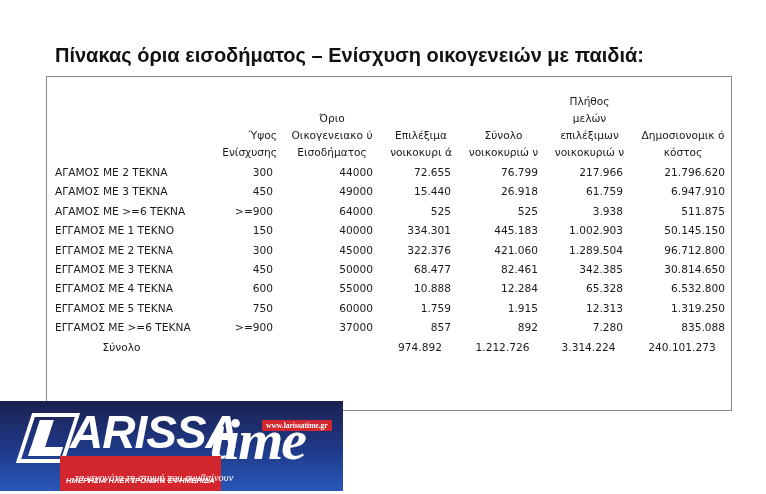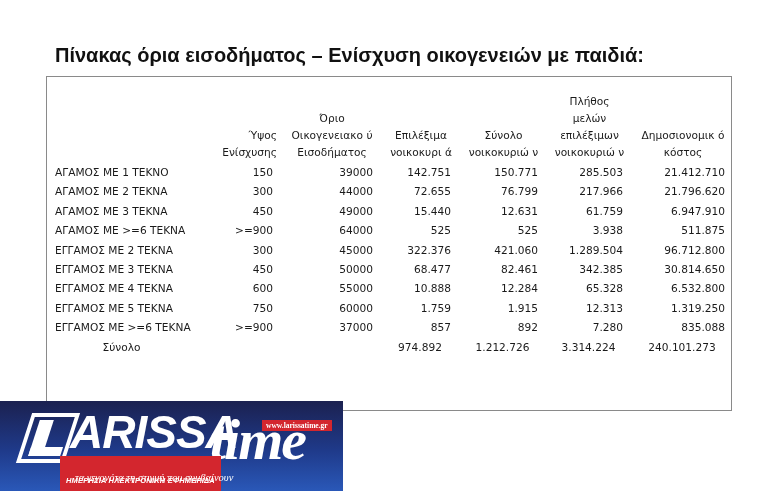--- a/index.html
+++ b/index.html
@@ -91,54 +91,54 @@
         <th class="r">Ύψος Ενίσχυσης</th>
         <th>Όριο Οικογενειακο ύ Εισοδήματος</th>
         <th>Επιλέξιμα νοικοκυρι ά</th>
         <th>Σύνολο νοικοκυριώ ν</th>
         <th>Πλήθος μελών επιλέξιμων νοικοκυριώ ν</th>
         <th>Δημοσιονομικ ό κόστος</th>
       </tr>
     </thead>
     <tbody id="tbody">
         <tr>
-          <td class="lbl">ΑΓΑΜΟΣ ΜΕ 1 ΤΕΚΝΟ</td>
-          <td>150</td>
-          <td>39000</td>
-          <td>142.751</td>
-          <td>150.771</td>
-          <td>285.503</td>
-          <td>21.412.710</td>
-        </tr>
-        <tr>
           <td class="lbl">ΑΓΑΜΟΣ ΜΕ 2 ΤΕΚΝΑ</td>
           <td>300</td>
           <td>44000</td>
           <td>72.655</td>
           <td>76.799</td>
           <td>217.966</td>
           <td>21.796.620</td>
         </tr>
         <tr>
           <td class="lbl">ΑΓΑΜΟΣ ΜΕ 3 ΤΕΚΝΑ</td>
           <td>450</td>
           <td>49000</td>
           <td>15.440</td>
-          <td>12.631</td>
+          <td>26.918</td>
           <td>61.759</td>
           <td>6.947.910</td>
         </tr>
         <tr>
           <td class="lbl">ΑΓΑΜΟΣ ΜΕ &gt;=6 ΤΕΚΝΑ</td>
           <td>&gt;=900</td>
           <td>64000</td>
           <td>525</td>
           <td>525</td>
           <td>3.938</td>
           <td>511.875</td>
+        </tr>
+        <tr>
+          <td class="lbl">ΕΓΓΑΜΟΣ ΜΕ 1 ΤΕΚΝΟ</td>
+          <td>150</td>
+          <td>40000</td>
+          <td>334.301</td>
+          <td>445.183</td>
+          <td>1.002.903</td>
+          <td>50.145.150</td>
         </tr>
         <tr>
           <td class="lbl">ΕΓΓΑΜΟΣ ΜΕ 2 ΤΕΚΝΑ</td>
           <td>300</td>
           <td>45000</td>
           <td>322.376</td>
           <td>421.060</td>
           <td>1.289.504</td>
           <td>96.712.800</td>
         </tr>

